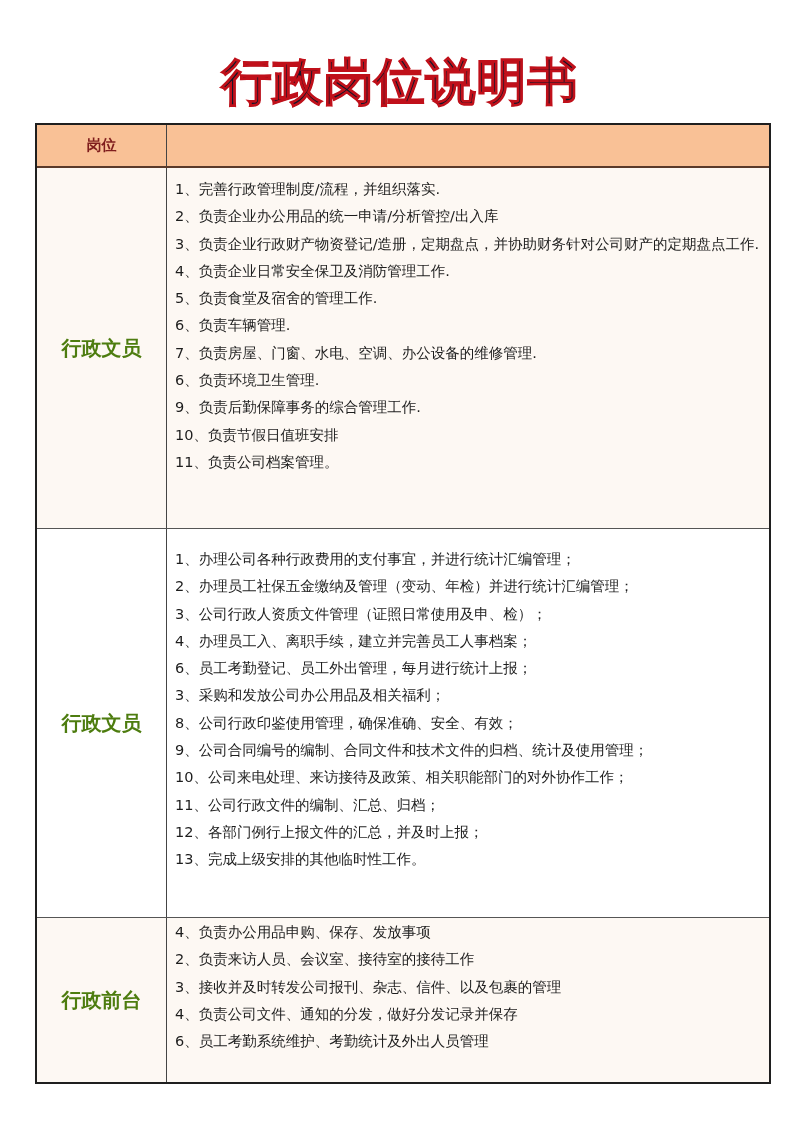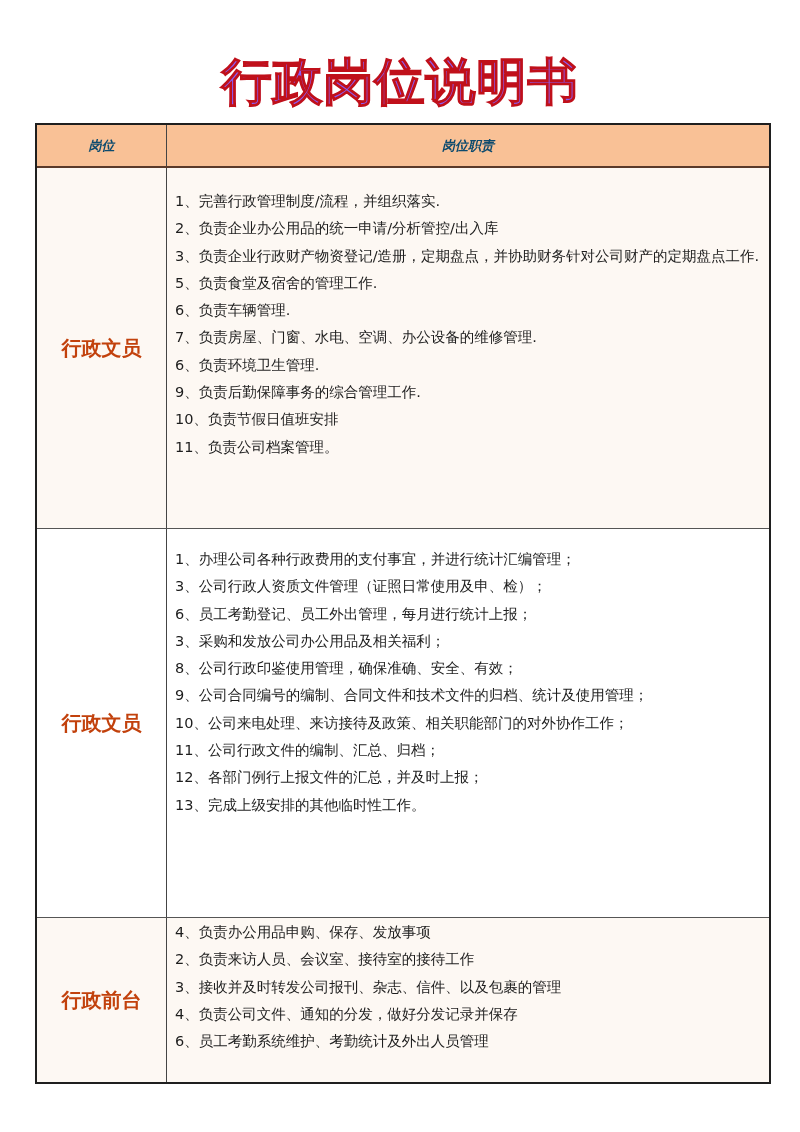--- a/index.html
+++ b/index.html
@@ -17,21 +17,21 @@
     }
     .doc-title {
       position: absolute;
       left: 0;
       top: 52px;
       width: 800px;
       text-align: center;
       font-size: 50px;
       line-height: 60px;
       font-weight: 900;
-      color: #8b5cf6;
+      color: #0f172a;
       letter-spacing: 1px;
       -webkit-text-stroke: 1.2px #c0101a;
     }
     .table {
       position: absolute;
       left: 35px;
       top: 123px;
       width: 736px;
       height: 961px;
       border: 2px solid #1f1f1f;
@@ -73,95 +73,96 @@
       top: 0;
       width: 130px;
       height: 100%;
       border-right: 1.5px solid #444;
       box-sizing: border-box;
       display: flex;
       align-items: center;
       justify-content: center;
       font-weight: 700;
       font-size: 20px;
-      color: #c2410c;
+      color: #4d7c0f;
     }
     .cell-right {
       position: absolute;
       left: 130px;
       top: 0;
       right: 0;
       height: 100%;
       box-sizing: border-box;
       padding-left: 8px;
       padding-right: 6px;
     }
     .header .cell-left, .header .cell-right {
       font-weight: 700;
-      font-size: 13px;
-      color: #0c4a6e;
-      font-style: italic;
+      font-size: 15px;
+      color: #7f1d1d;
     }
     .header .cell-right {
       display: flex;
       align-items: center;
       justify-content: center;
       padding: 0;
     }
     .duty-list {
       list-style: none;
       margin: 0;
       padding: 0;
     }
     .duty-list li {
       font-size: 14.5px;
       line-height: 27.3px;
       color: #1d1d1d;
       white-space: normal;
     }
-    .r1 .cell-right { padding-top: 20px; }
+    .r1 .cell-right { padding-top: 8px; }
     .r2 .cell-right { padding-top: 17px; }
     .r3 .cell-right { padding-top: 1px; }
   </style>
 </head>
 <body>
 
 <div class="doc-title">行政岗位说明书</div>
 
 <div class="table">
 
   <div class="row header">
     <div class="cell-left">岗位</div>
-    <div class="cell-right">岗位职责</div>
   </div>
 
   <div class="row r1">
     <div class="cell-left">行政文员</div>
     <div class="cell-right">
       <ul class="duty-list">
         <li>1、完善行政管理制度/流程，并组织落实.</li>
         <li>2、负责企业办公用品的统一申请/分析管控/出入库</li>
         <li>3、负责企业行政财产物资登记/造册，定期盘点，并协助财务针对公司财产的定期盘点工作.</li>
+        <li>4、负责企业日常安全保卫及消防管理工作.</li>
         <li>5、负责食堂及宿舍的管理工作.</li>
         <li>6、负责车辆管理.</li>
         <li>7、负责房屋、门窗、水电、空调、办公设备的维修管理.</li>
         <li>6、负责环境卫生管理.</li>
         <li>9、负责后勤保障事务的综合管理工作.</li>
         <li>10、负责节假日值班安排</li>
         <li>11、负责公司档案管理。</li>
       </ul>
     </div>
   </div>
 
   <div class="row r2">
     <div class="cell-left">行政文员</div>
     <div class="cell-right">
       <ul class="duty-list">
         <li>1、办理公司各种行政费用的支付事宜，并进行统计汇编管理；</li>
+        <li>2、办理员工社保五金缴纳及管理（变动、年检）并进行统计汇编管理；</li>
         <li>3、公司行政人资质文件管理（证照日常使用及申、检）；</li>
+        <li>4、办理员工入、离职手续，建立并完善员工人事档案；</li>
         <li>6、员工考勤登记、员工外出管理，每月进行统计上报；</li>
         <li>3、采购和发放公司办公用品及相关福利；</li>
         <li>8、公司行政印鉴使用管理，确保准确、安全、有效；</li>
         <li>9、公司合同编号的编制、合同文件和技术文件的归档、统计及使用管理；</li>
         <li>10、公司来电处理、来访接待及政策、相关职能部门的对外协作工作；</li>
         <li>11、公司行政文件的编制、汇总、归档；</li>
         <li>12、各部门例行上报文件的汇总，并及时上报；</li>
         <li>13、完成上级安排的其他临时性工作。</li>
       </ul>
     </div>

